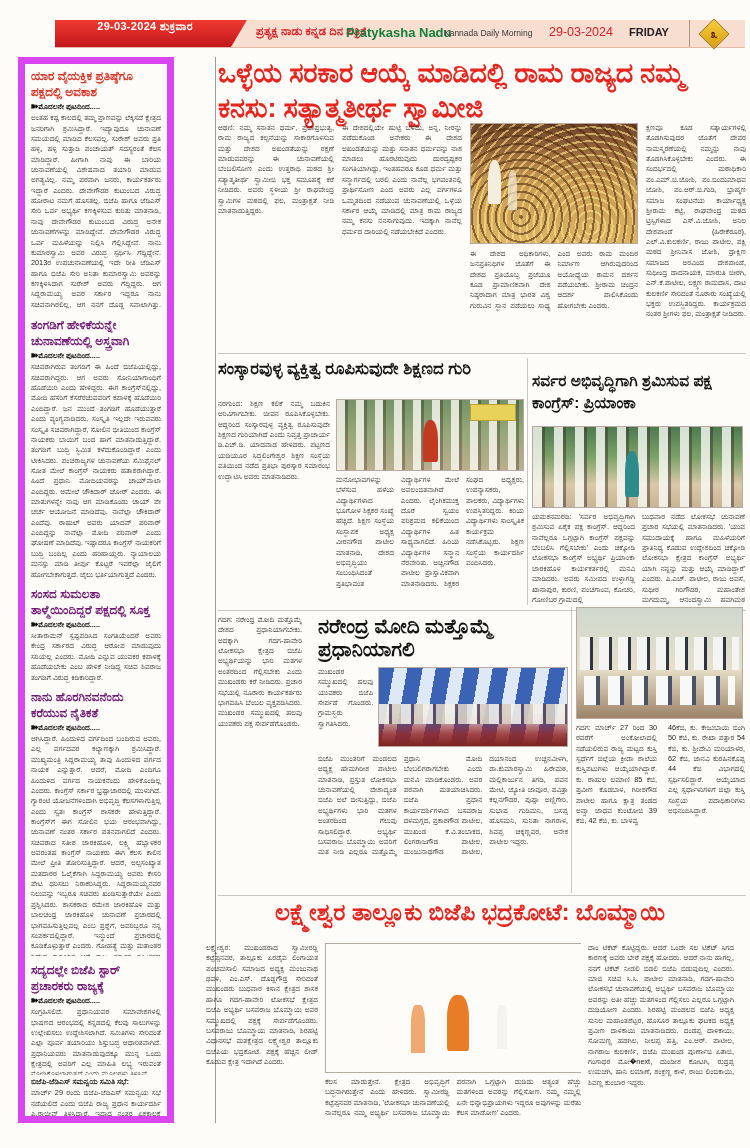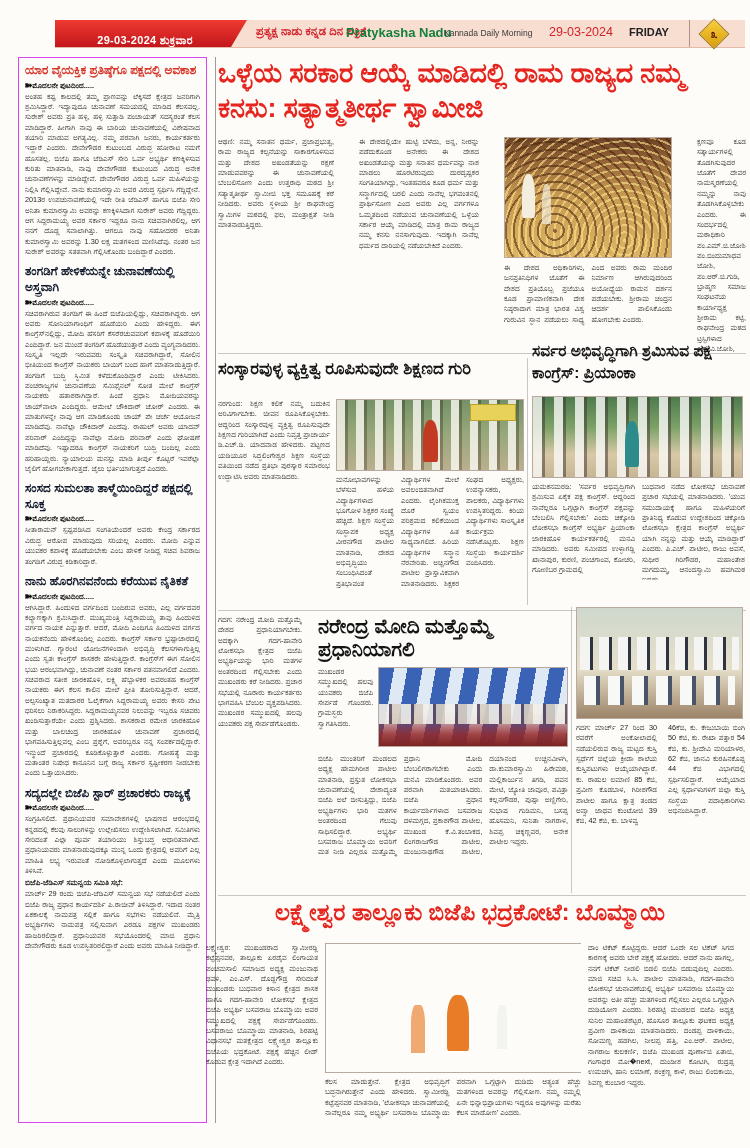--- a/index.html
+++ b/index.html
@@ -4,40 +4,40 @@
 <style>
   html,body{margin:0;padding:0;background:#e9e7e2;}
   .page{position:relative;width:750px;height:1148px;margin:0 auto;background:#fdfcf8;
         overflow:hidden;font-family:"Liberation Sans", sans-serif;color:#1c1c1c;}
   
   .mast{position:absolute;left:55px;top:20px;width:690px;height:27px;background:#f8ddd1;
         border-bottom:1px solid #e4b9a8;}
   .ribbon{position:absolute;left:55px;top:20px;width:192px;height:27px;
         background:linear-gradient(180deg,#ee3a30,#c3161c);
         clip-path:polygon(0 0,100% 0,calc(100% - 16px) 100%,0 100%);
-        color:#fff;font-weight:bold;font-size:11px;display:flex;align-items:flex-end;
+        color:#fff;font-weight:bold;font-size:11px;display:flex;align-items:flex-start;
         justify-content:center;padding-right:12px;box-sizing:border-box;letter-spacing:.3px;}
   .kn-tag{position:absolute;left:256px;top:25px;font-size:11.5px;font-weight:bold;color:#d2232a;}
   .en-title{position:absolute;left:346px;top:25px;font-size:13px;font-weight:bold;color:#15803d;}
   .en-sub{position:absolute;left:444px;top:28px;font-size:8.5px;color:#3a3a3a;}
   .en-date{position:absolute;left:549px;top:25px;font-size:12.5px;font-weight:normal;color:#d2232a;}
   .en-day{position:absolute;left:629px;top:26px;font-size:11px;font-weight:bold;color:#222;}
   .mast-div{position:absolute;left:689px;top:20px;width:1px;height:27px;background:#b09286;}
   .pagenum{position:absolute;left:703px;top:23px;width:20px;height:20px;
         background:linear-gradient(135deg,#f8cf3a,#d89d10);transform:rotate(45deg);
         border:1px solid #9a7d20;}
   .pagenum span{position:absolute;inset:0;transform:rotate(-45deg);display:flex;align-items:center;
         justify-content:center;font-size:12px;font-weight:bold;color:#5a1400;}
   
   .vline{position:absolute;width:1px;background:#9b9b9b;}
   .hline{position:absolute;height:1px;background:#9b9b9b;}
   
-  .leftcol{position:absolute;left:18px;top:57px;width:189px;height:1066px;border:1px solid #d946ef;
+  .leftcol{position:absolute;left:18px;top:57px;width:156px;height:1066px;border:7px solid #d946ef;
         box-sizing:border-box;padding:4px 6px;overflow:hidden;background:#fdfcf8;}
-  .lc-head{font-size:12px;font-weight:bold;color:#0f172a;line-height:1.3;margin:7px 0 2px;}
+  .lc-head{font-size:12px;font-weight:bold;color:#701a75;line-height:1.3;margin:7px 0 2px;}
   .lc-head.red{color:#d8352a;margin-top:1px;}
   .lc-cont{font-size:7.4px;font-weight:bold;margin:1px 0 2px;color:#111;}
   .bd{font-size:7.3px;line-height:1.42;text-align:justify;color:#1d1d1d;overflow:hidden;}
   .lc-sub{font-size:7.6px;font-weight:bold;margin:2px 0 1px;}
   
   .lead-head{position:absolute;left:218px;top:56px;width:528px;height:78px;overflow:hidden;
         font-size:27px;font-weight:bold;color:#e6251f;line-height:1.3;letter-spacing:-.2px;}
   .sec-head{font-weight:bold;color:#141414;overflow:hidden;}
   .red-head{color:#e6251f;}
   
@@ -127,21 +127,21 @@
 
     <div class="lc-head">ಸದ್ಯದಲ್ಲೇ ಬಿಜೆಪಿ ಸ್ಟಾರ್ ಪ್ರಚಾರಕರು ರಾಜ್ಯಕ್ಕೆ</div>
     <div class="lc-cont"><span>➽</span><span>ಮೊದಲನೇ ಪುಟದಿಂದ.....</span></div>
     <div class="bd" style="max-height:68px">ಸಂಗ್ರಹಿಸಲಿದೆ. ಪ್ರಧಾನಿಯವರ ಸಮಾವೇಶಗಳಲ್ಲಿ ಭಾಷಣದ ಆರಂಭದಲ್ಲಿ ಕನ್ನಡದಲ್ಲಿ ಕೆಲವು ಸಾಲುಗಳನ್ನು ಉಲ್ಲೇಖಿಸಲು ಉದ್ದೇಶಿಸಲಾಗಿದೆ. ಸಮಿತಿಗಳು ಸೇರಿದಂತೆ ಎಲ್ಲಾ ಪೂರ್ವ ತಯಾರಿಯು ಶಿಸ್ತುಬದ್ಧ ಆಧಾರಿತವಾಗಿದೆ. ಪ್ರಧಾನಿಯವರು ಮಾತನಾಡುವುದಕ್ಕೂ ಮುನ್ನ ಒಂದು ಕ್ಷೇತ್ರದಲ್ಲಿ ಅವರಿಗೆ ಎಲ್ಲ ಮಾಹಿತಿ ಲಭ್ಯ ಇರುವಂತೆ ನೋಡಿಕೊಳ್ಳಲಾಗುತ್ತದೆ ಎಂದು ಮೂಲಗಳು ತಿಳಿಸಿವೆ.</div>
     <div class="lc-sub">ಬಿಜೆಪಿ-ಜೆಡಿಎಸ್ ಸಮನ್ವಯ ಸಮಿತಿ ಸಭೆ:</div>
     <div class="bd" style="max-height:110px">ಮಾರ್ಚ್ 29 ರಂದು ಬಿಜೆಪಿ-ಜೆಡಿಎಸ್ ಸಮನ್ವಯ ಸಭೆ ನಡೆಯಲಿದೆ ಎಂದು ಬಿಜೆಪಿ ರಾಜ್ಯ ಪ್ರಧಾನ ಕಾರ್ಯದರ್ಶಿ ಪಿ.ರಾಜೀವ್ ತಿಳಿಸಿದ್ದಾರೆ. ಇದಾದ ನಂತರ ಏಕಕಾಲಕ್ಕೆ ನಾಮಪತ್ರ ಸಲ್ಲಿಕೆ ಹಾಗೂ ಸಭೆಗಳು ನಡೆಯಲಿವೆ. ಮೈತ್ರಿ ಅಭ್ಯರ್ಥಿಗಳು ನಾಮಪತ್ರ ಸಲ್ಲಿಸುವಾಗ ಎರಡೂ ಪಕ್ಷಗಳ ಮುಖಂಡರು ಹಾಜರಿರಲಿದ್ದಾರೆ. ಪ್ರಧಾನಿಯವರ ಸಭೆಯೊಂದರಲ್ಲಿ ಮಾಜಿ ಪ್ರಧಾನಿ ದೇವೇಗೌಡರು ಕೂಡ ಉಪಸ್ಥಿತರಿರಲಿದ್ದಾರೆ ಎಂದು ಅವರು ಮಾಹಿತಿ ನೀಡಿದ್ದಾರೆ.</div>
   </div>
   <div class="vline" style="left:215px;top:57px;height:1066px"></div>
 
   <div class="lead-head">ಒಳ್ಳೆಯ ಸರಕಾರ ಆಯ್ಕೆ ಮಾಡಿದಲ್ಲಿ ರಾಮ ರಾಜ್ಯದ ನಮ್ಮ ಕನಸು: ಸತ್ಯಾತ್ಮತೀರ್ಥ ಸ್ವಾಮೀಜಿ</div>
-  <div class="abs row" style="left:218px;top:137px;width:528px;height:216px;gap:25px">
+  <div class="abs row" style="left:218px;top:123px;width:528px;height:216px;gap:8px">
     <div class="bd col" style="width:116px;height:216px">ಆಥಣಿ: ನಮ್ಮ ಸನಾತನ ಧರ್ಮ, ಪ್ರಜಾಪ್ರಭುತ್ವ, ರಾಮ ರಾಜ್ಯದ ಕಲ್ಪನೆಯನ್ನು ಸಾಕಾರಗೊಳಿಸುವ ಮತ್ತು ದೇಶದ ಅಖಂಡತೆಯನ್ನು ರಕ್ಷಣೆ ಮಾಡುವವರನ್ನು ಈ ಚುನಾವಣೆಯಲ್ಲಿ ಬೆಂಬಲಿಸೋಣ ಎಂದು ಉತ್ತರಾಧಿ ಮಠದ ಶ್ರೀ ಸತ್ಯಾತ್ಮತೀರ್ಥ ಸ್ವಾಮೀಜಿ ಭಕ್ತ ಸಮೂಹಕ್ಕೆ ಕರೆ ನೀಡಿದರು. ಅವರು ಸ್ಥಳೀಯ ಶ್ರೀ ರಾಘವೇಂದ್ರ ಸ್ವಾಮಿಗಳ ಮಠದಲ್ಲಿ ಫಲ, ಮಂತ್ರಾಕ್ಷತೆ ನೀಡಿ ಮಾತನಾಡುತ್ತಿದ್ದರು.</div>
     <div class="bd col" style="width:120px;height:216px">ಈ ದೇಶದಲ್ಲಿಯೇ ಹುಟ್ಟಿ ಬೆಳೆದು, ಅನ್ನ, ನೀರನ್ನು ಪಡೆದುಕೊಂಡ ಅನೇಕರು ಈ ದೇಶದ ಅಖಂಡತೆಯನ್ನು ಮತ್ತು ಸನಾತನ ಧರ್ಮವನ್ನು ನಾಶ ಮಾಡಲು ಹೊರಟಿರುವುದು ದುರದೃಷ್ಟಕರ ಸಂಗತಿಯಾಗಿದ್ದು, ಇಂತಹವರೂ ಕೂಡ ಧರ್ಮ ಮತ್ತು ಸನ್ಮಾರ್ಗದಲ್ಲಿ ಬರಲಿ ಎಂದು ನಾವೆಲ್ಲ ಭಗವಂತನಲ್ಲಿ ಪ್ರಾರ್ಥಿಸೋಣ ಎಂದ ಅವರು ಎಲ್ಲ ವರ್ಗಗಳೂ ಒಮ್ಮತದಿಂದ ನಡೆಯುವ ಚುನಾವಣೆಯಲ್ಲಿ ಒಳ್ಳೆಯ ಸರ್ಕಾರ ಆಯ್ಕೆ ಮಾಡಿದಲ್ಲಿ ಮಾತ್ರ ರಾಮ ರಾಜ್ಯದ ನಮ್ಮ ಕನಸು ನನಸಾಗುವುದು. ಇದಕ್ಕಾಗಿ ನಾವೆಲ್ಲ ಧರ್ಮದ ದಾರಿಯಲ್ಲಿ ನಡೆಯಬೇಕಿದೆ ಎಂದರು.</div>
     <div class="col" style="width:168px;height:216px">
       <div class="photo ph-lead">
           <div class="fig-white"></div>
         </div>
       <div class="bd c2" style="height:88px;margin-top:5px">ಈ ದೇಶದ ಅಧಿಕಾರಿಗಳು, ಜನಪ್ರತಿನಿಧಿಗಳ ಜೊತೆಗೆ ಈ ದೇಶದ ಪ್ರತಿಯೊಬ್ಬ ಪ್ರಜೆಯೂ ಕೂಡ ಪ್ರಾಮಾಣಿಕವಾಗಿ ದೇಶ ನಿಷ್ಠರಾದಾಗ ಮಾತ್ರ ಭಾರತ ವಿಶ್ವ ಗುರುವಿನ ಸ್ಥಾನ ಪಡೆಯಲು ಸಾಧ್ಯ ಎಂದ ಅವರು ರಾಮ ಮಂದಿರ ನಿರ್ಮಾಣ ಆಗಿರುವುದರಿಂದ ಅಯೋಧ್ಯೆಯ ರಾಮನ ದರ್ಶನ ಪಡೆಯಬೇಕು. ಶ್ರೀರಾಮ ಚಂದ್ರನ ಆದರ್ಶ ಪಾಲಿಸಿಕೊಂಡು ಹೋಗಬೇಕು ಎಂದರು.</div>
     </div>
     <div class="bd col" style="flex:1;height:216px">ಕ್ಷಣವೂ ಕೂಡ ಸತ್ಕಾರ್ಯಗಳಲ್ಲಿ ತೊಡಗಿಸುವುದರ ಜೊತೆಗೆ ದೇವರ ನಾಮಸ್ಮರಣೆಯಲ್ಲಿ ನಮ್ಮನ್ನು ನಾವು ತೊಡಗಿಸಿಕೊಳ್ಳಬೇಕು ಎಂದರು. ಈ ಸಂದರ್ಭದಲ್ಲಿ ಮಠಾಧಿಕಾರಿ ಪಂ.ಎಮ್.ಜಿ.ಜೋಶಿ, ಪಂ.ಬಿಂದುಮಾಧವ ಜೋಶಿ, ಪಂ.ಆರ್.ಜಿ.ಗುಡಿ, ಬ್ರಾಹ್ಮಣ ಸಮಾಜ ಸಂಘಟನೆಯ ಕಾರ್ಯಾಧ್ಯಕ್ಷ ಶ್ರೀರಾಮ ಕಟ್ಟಿ, ರಾಘವೇಂದ್ರ ಮಠದ ಟ್ರಸ್ಟಿಗಳಾದ ಎಸ್.ವಿ.ಜೋಶಿ, ಅನಿಲ ದೇಶಪಾಂಡೆ (ಹಿರೇಕೆರೂರ), ಎಲ್.ವಿ.ಕುಲಕರ್ಣಿ, ರಾಜು ಪಾಟೀಲ, ಪಕ್ಷಿ ಮಠದ ಶ್ರೀನಿವಾಸ ಜೋಶಿ, ದ್ರಾಕ್ಷಿಣ ಸಮಾಜದ ಅರವಿಂದ ದೇಶಪಾಂಡೆ, ಸುಧೀಂದ್ರ ದಾದನಾಯಕ, ಮಾರುತಿ ಜೀರಗಿ, ಎನ್.ಕೆ.ಪಾಟೀಲ, ಲಕ್ಷ್ಮಣ ರಾಮದಾಸ, ದಾಟ ಕುಲಕರ್ಣಿ ಸೇರಿದಂತೆ ನೂರಾರು ಸಂಖ್ಯೆಯಲ್ಲಿ ಭಕ್ತರು ಉಪಸ್ಥಿತರಿದ್ದರು. ಕಾರ್ಯಕ್ರಮದ ನಂತರ ಶ್ರೀಗಳು ಫಲ, ಮಂತ್ರಾಕ್ಷತೆ ನೀಡಿದರು.</div>
   </div>
@@ -157,21 +157,21 @@
           <div class="banner-y"></div>
           <div class="fig-red"></div>
         </div>
         <div class="bd c3" style="height:128px;margin-top:4px">ಮನೋಭಾವಗಳನ್ನು ಬೆಳೆಸುವ ಹಳೆಯ ವಿದ್ಯಾರ್ಥಿಗಳಾದ ಭೂಗೋಳ ಶಿಕ್ಷಕರ ಸಂಖ್ಯೆ ಹೆಚ್ಚಿದೆ. ಶಿಕ್ಷಣ ಸಂಸ್ಥೆಯ ಸಂಸ್ಥಾಪಕ ಅಧ್ಯಕ್ಷ ವೀರನಗೌಡ ಪಾಟೀಲ ಮಾತನಾಡಿ, ದೇಶದ ಅಭಿವೃದ್ಧಿಯು ಸಂಬಂಧಿಸಿದಂತೆ ಪ್ರತಿಭಾವಂತ ವಿದ್ಯಾರ್ಥಿಗಳ ಮೇಲೆ ಅವಲಂಬಿತವಾಗಿದೆ ಎಂದರು. ಲೈಂಗಿಕಮುಕ್ತ ದೊರೆ ಸ್ವಯಂ ಪರಿಶ್ರಮದ ಕಲಿಕೆಯಿಂದ ವಿದ್ಯಾರ್ಥಿಗಳ ಹಿತ ಸಾಧ್ಯವಾಗಲಿದೆ. ಹಿರಿಯ ವಿದ್ಯಾರ್ಥಿಗಳ ಸನ್ಮಾನ ನೆರವೇರಿತು. ಅಚ್ಚಿನಗೌಡ ಪಾಟೀಲ ಪ್ರಾಸ್ತಾವಿಕವಾಗಿ ಮಾತನಾಡಿದರು. ಶಿಕ್ಷಕರ ಸಂಘದ ಅಧ್ಯಕ್ಷರು, ಉಪನ್ಯಾಸಕರು, ಪಾಲಕರು, ವಿದ್ಯಾರ್ಥಿಗಳು ಉಪಸ್ಥಿತರಿದ್ದರು. ಕಿರಿಯ ವಿದ್ಯಾರ್ಥಿಗಳು ಸಾಂಸ್ಕೃತಿಕ ಕಾರ್ಯಕ್ರಮ ನಡೆಸಿಕೊಟ್ಟರು. ಶಿಕ್ಷಣ ಸಂಸ್ಥೆಯ ಕಾರ್ಯದರ್ಶಿ ವಂದಿಸಿದರು.</div>
       </div>
     </div>
   </div>
 
   <div class="vline" style="left:527px;top:358px;height:247px;opacity:.55"></div>
 
-  <div class="abs" style="left:532px;top:340px;width:213px;height:247px;overflow:hidden">
+  <div class="abs" style="left:532px;top:370px;width:213px;height:247px;overflow:hidden">
     <div class="sec-head" style="font-size:15.5px;line-height:1.4;height:56px">ಸರ್ವರ ಅಭಿವೃದ್ಧಿಗಾಗಿ ಶ್ರಮಿಸುವ ಪಕ್ಷ ಕಾಂಗ್ರೆಸ್: ಪ್ರಿಯಾಂಕಾ</div>
     <div class="photo ph-pri">
         <div class="fig-teal"></div>
       </div>
     <div class="row" style="gap:7px;margin-top:4px">
       <div class="bd col" style="width:103px;height:98px">ಯಮಕನಮರಡಿ: 'ಸರ್ವರ ಅಭಿವೃದ್ಧಿಗಾಗಿ ಶ್ರಮಿಸುವ ಏಕೈಕ ಪಕ್ಷ ಕಾಂಗ್ರೆಸ್. ಆದ್ದರಿಂದ ನಾವೆಲ್ಲರೂ ಒಗ್ಗಟ್ಟಾಗಿ ಕಾಂಗ್ರೆಸ್ ಪಕ್ಷವನ್ನು ಬೆಂಬಲಿಸಿ ಗೆಲ್ಲಿಸಬೇಕು' ಎಂದು ಚಿಕ್ಕೋಡಿ ಲೋಕಸಭಾ ಕಾಂಗ್ರೆಸ್ ಅಭ್ಯರ್ಥಿ ಪ್ರಿಯಾಂಕಾ ಜಾರಕಿಹೊಳಿ ಕಾರ್ಯಕರ್ತರಲ್ಲಿ ಮನವಿ ಮಾಡಿದರು. ಅವರು ಸಮೀಪದ ಉಳ್ಳಾಗಡ್ಡಿ ಖಾನಾಪುರ, ಕುರಣಿ, ಪಂಚಗಾಂವ, ಕೋಚರಿ, ಗೋಣಿಬರ ಗ್ರಾಮದಲ್ಲಿ</div>
       <div class="bd col" style="flex:1;height:98px">ಬುಧವಾರ ನಡೆದ ಲೋಕಸಭೆ ಚುನಾವಣೆ ಪ್ರಚಾರ ಸಭೆಯಲ್ಲಿ ಮಾತನಾಡಿದರು. 'ಯುವ ಸಮುದಾಯಕ್ಕೆ ಹಾಗೂ ಮಹಿಳೆಯರಿಗೆ ಪ್ರಾತಿನಿಧ್ಯ ಕೊಡುವ ಉದ್ದೇಶದಿಂದ ಚಿಕ್ಕೋಡಿ ಲೋಕಸಭಾ ಕ್ಷೇತ್ರದ ಕಾಂಗ್ರೆಸ್ ಅಭ್ಯರ್ಥಿ ಯಾಗಿ ನನ್ನನ್ನು ಮತ್ತು ಆಯ್ಕೆ ಮಾಡಿದ್ದಾರೆ' ಎಂದರು. ಪಿ.ಎಚ್. ಪಾಟೀಲ, ರಾಜು ಅವಸೆ, ಸುಧೀರ ಗಿರಿಗೌಡರ, ಮಹಾಂತೇಶ ಮಗದುಮ್ಮ, ಆನಂದಸ್ವಾಮಿ ಹವಗಿಮಠ ಇದ್ದರು.</div>
     </div>
   </div>
 

